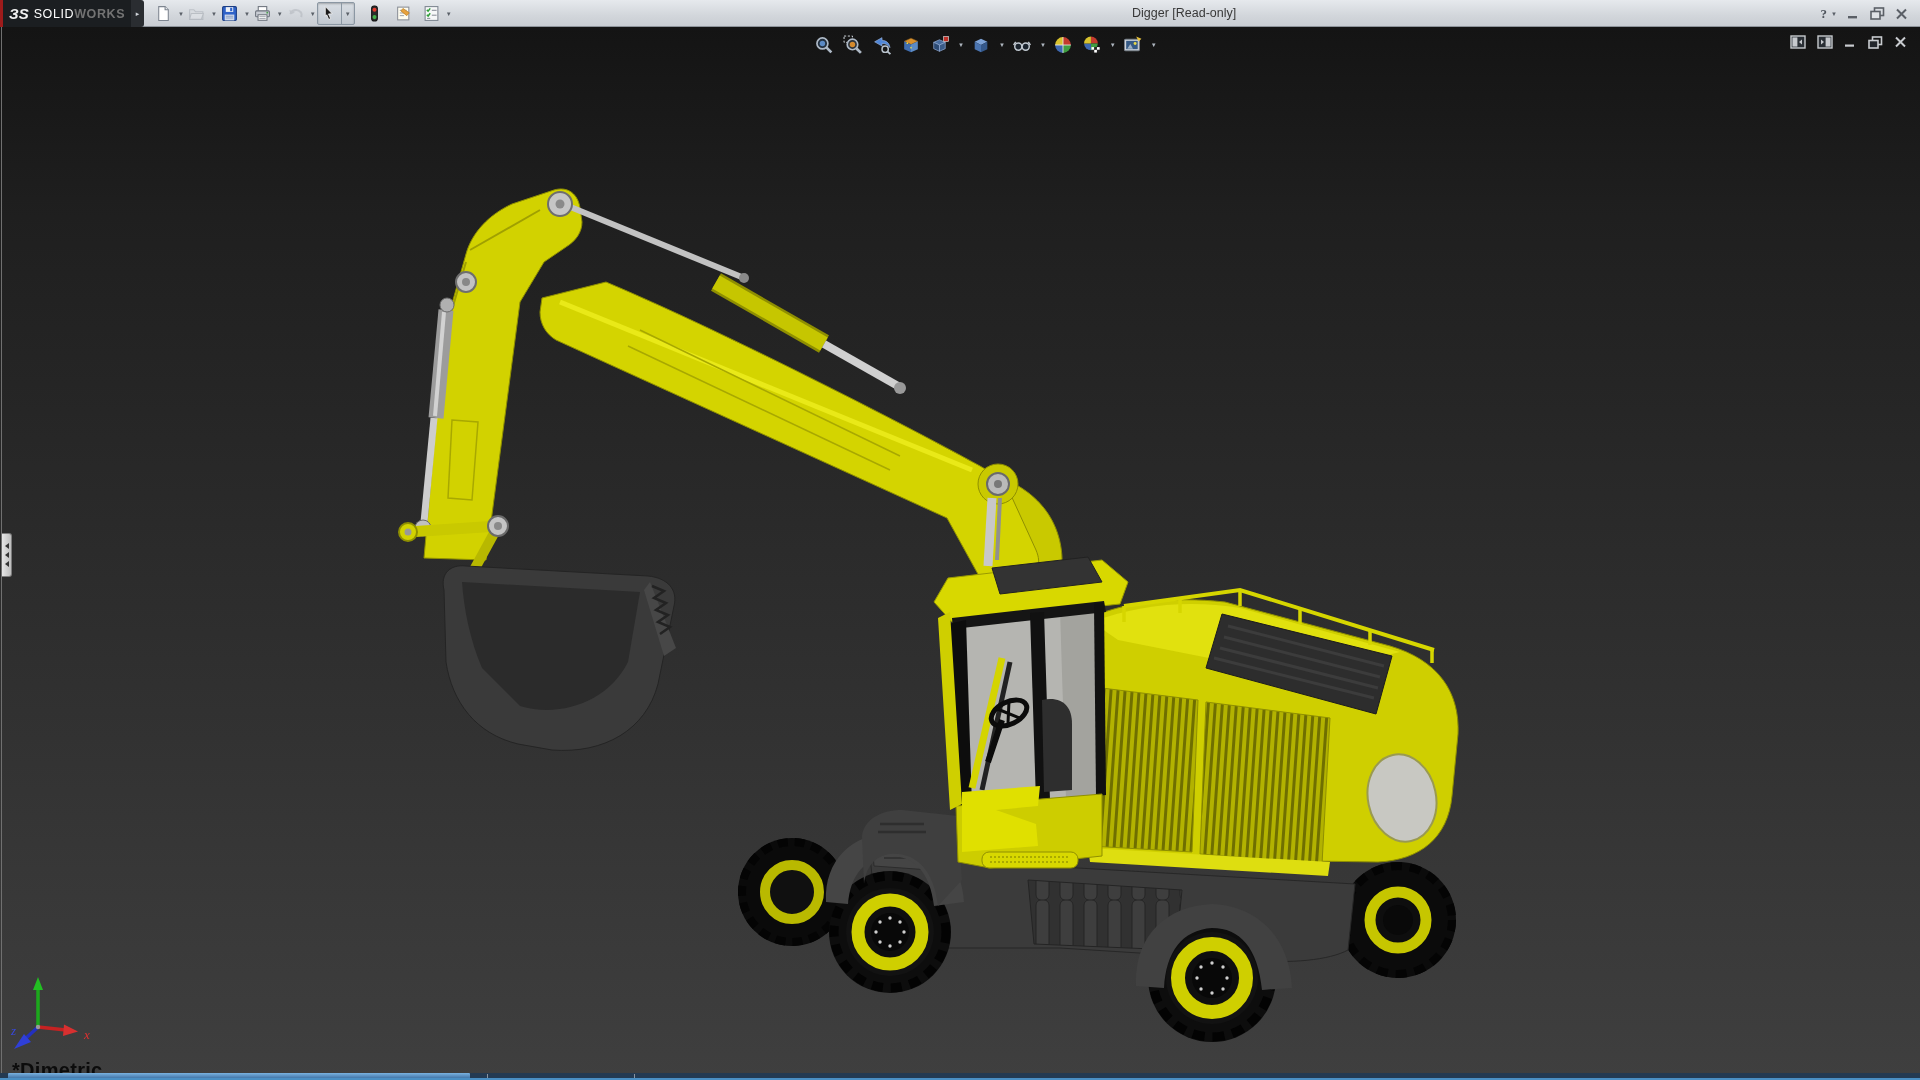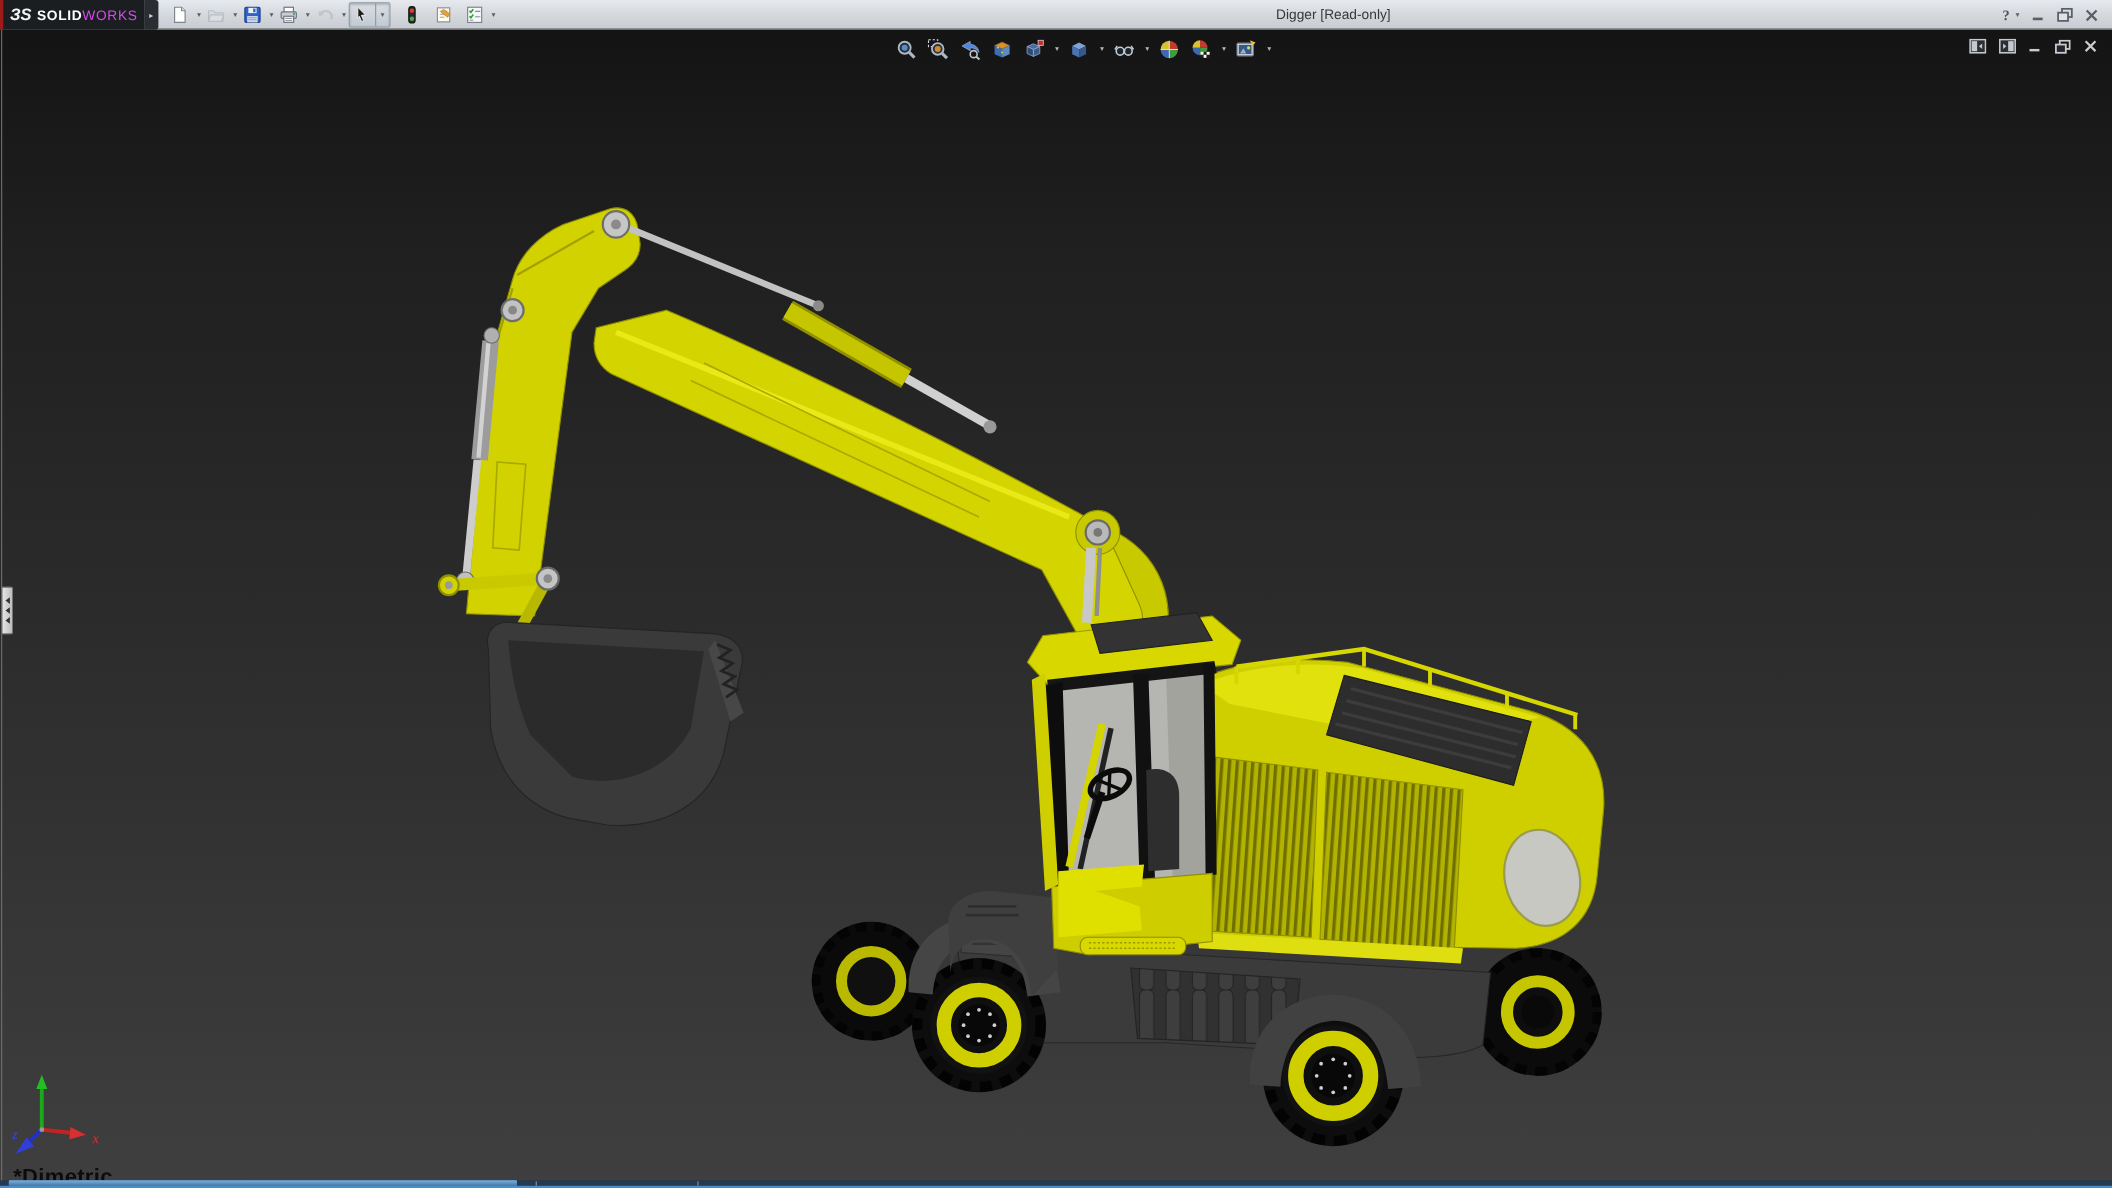--- a/index.html
+++ b/index.html
@@ -7,34 +7,34 @@
 
   
   .titlebar{position:absolute;left:0;top:0;width:1920px;height:27px;
     background:linear-gradient(#e6e9ed,#d2d6db 60%,#c9cdd3);
     border-bottom:1px solid #8d939a;z-index:50;}
   .logo{position:absolute;left:0;top:0;width:131px;height:27px;background:#1b1e21;
     display:flex;align-items:center;padding-left:9px;color:#fff;}
   .logo-red{position:absolute;left:0;top:0;width:3px;height:27px;background:#9e1b1b;}
   .logo-3ds{font-size:15px;font-weight:bold;font-style:italic;margin-right:5px;color:#f2f2f2;}
   .logo-name{font-size:12.5px;letter-spacing:.6px;color:#fff;}
-  .logo-name b{font-weight:700;}
-  .logo-name span{font-weight:400;color:#d946ef;}
+  .logo-name b{font-weight:400;}
+  .logo-name span{font-weight:700;color:#737373;}
   .flyout-tab{position:absolute;left:131px;top:0;width:13px;height:27px;background:#2a2d31;
     border-radius:0 3px 3px 0;display:flex;align-items:center;justify-content:center;
     color:#cfd3d8;font-size:7px;cursor:pointer;}
   .main-toolbar{position:absolute;left:152px;top:0;height:27px;display:flex;align-items:center;gap:1px;}
   .tbtn{display:flex;align-items:center;padding:2px 2px;border:1px solid transparent;border-radius:2px;}
   .tbtn.disabled{opacity:.45;}
   .tool-group{display:flex;align-items:center;border:1px solid #8b97a3;border-radius:2px;
     background:linear-gradient(#d9dee4,#c2c9d1);box-shadow:inset 0 1px 2px rgba(0,0,0,.25);}
   .tool-group .tbtn{border:none;}
   .dd{font-size:6px;color:#5a6068;margin-left:2px;line-height:1;cursor:pointer;}
   .ico{width:17px;height:17px;display:block;}
-  .title-text{position:absolute;left:1160px;top:6px;font-size:12.5px;color:#383838;}
+  .title-text{position:absolute;left:1132px;top:6px;font-size:12.5px;color:#383838;}
   .titlebar-right{position:absolute;right:12px;top:0;height:27px;display:flex;align-items:center;gap:10px;}
   .help-q{font-size:13px;font-weight:bold;color:#4e545c;font-family:"Liberation Serif",serif;cursor:pointer;}
   .winbtn{display:block;cursor:pointer;}
 
   
   .viewport{position:absolute;left:0;top:27px;width:1920px;height:1053px;overflow:hidden;
     background:linear-gradient(#141414 0%,#1f1f1f 18%,#2d2d2d 55%,#3f3f3f 100%);}
   .viewport::before{content:'';position:absolute;left:1px;top:0;bottom:0;width:1px;background:#707070;z-index:5;}
   svg.model{position:absolute;left:0;top:-27px;width:1920px;height:1080px;}
 

